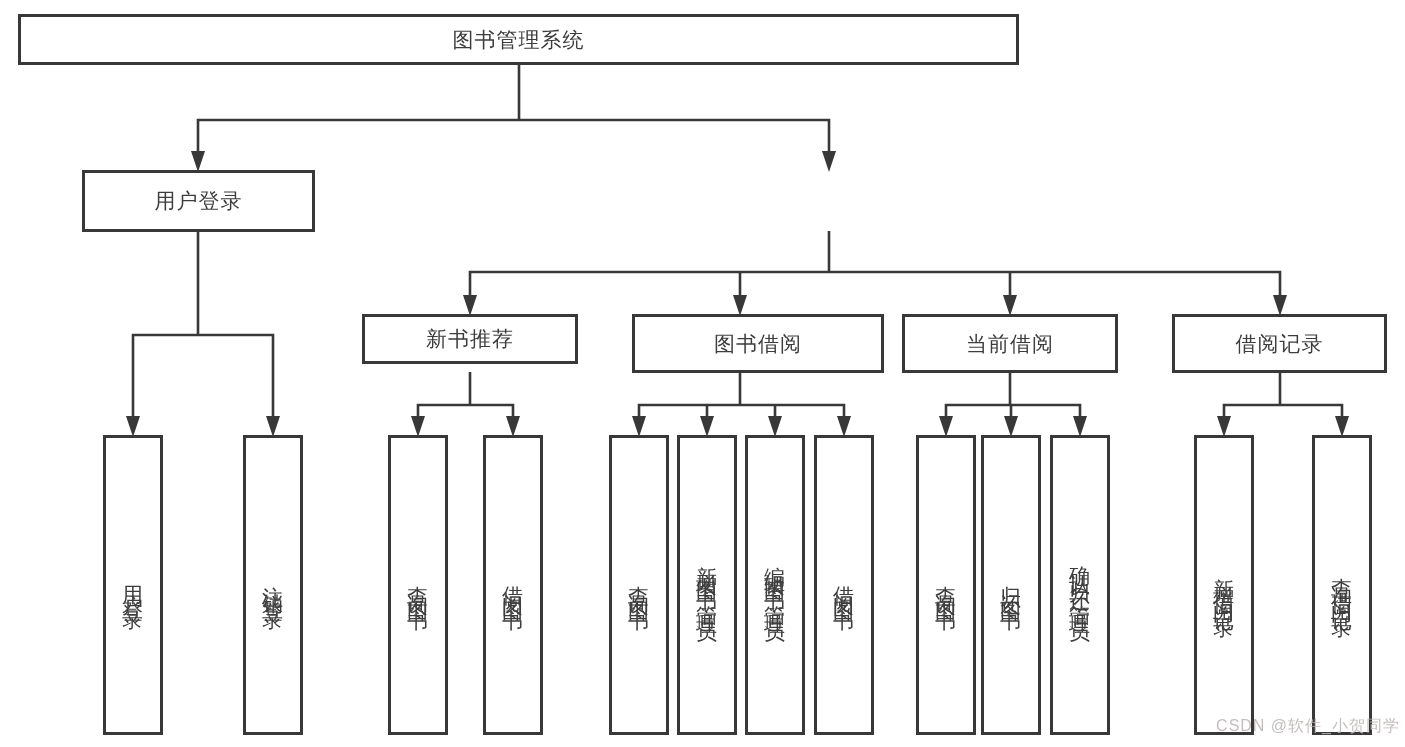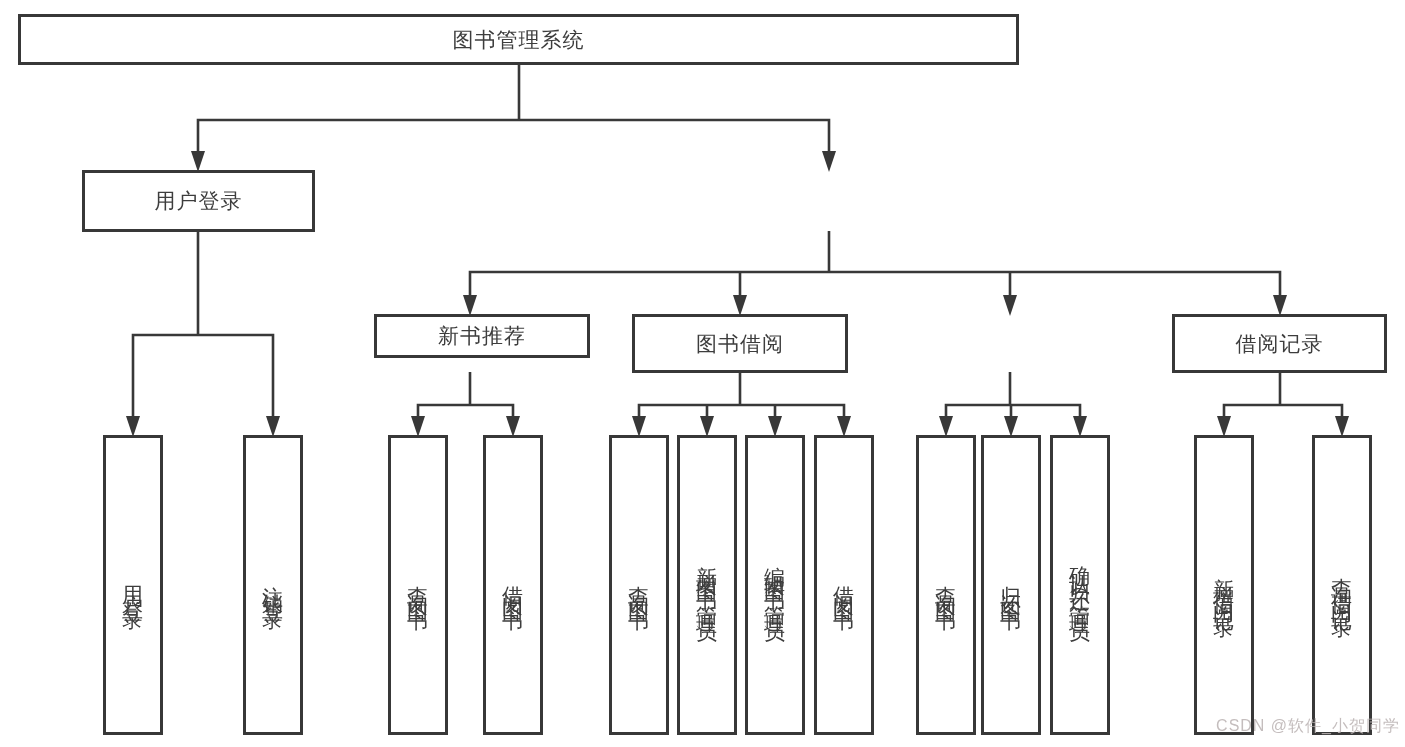--- a/index.html
+++ b/index.html
@@ -112,22 +112,23 @@
       <polygon points="1073,416 1087,416 1080,437"></polygon>
       <polygon points="1217,416 1231,416 1224,437"></polygon>
       <polygon points="1335,416 1349,416 1342,437"></polygon>
     </g>
   </svg>
 
   <div class="box h" style="left:18px; top:14px; width:1001px; height:51px;">图书管理系统</div>
 
   <div class="box h" style="left:82px; top:170px; width:233px; height:62px;">用户登录</div>
 
-  <div class="box h" style="left:362px; top:314px; width:216px; height:44px;margin-left:12px;">新书推荐</div>
-  <div class="box h" style="left:632px; top:314px; width:216px; height:59px;">图书借阅</div>
+  <div class="box h" style="left:362px; top:314px; width:216px; height:50px;">新书推荐</div>
+  <div class="box h" style="left:632px; top:314px; width:252px; height:59px;">图书借阅</div>
+  <div class="box h" style="left:902px; top:314px; width:216px; height:59px;">当前借阅</div>
   <div class="box h" style="left:1172px; top:314px; width:215px; height:59px;">借阅记录</div>
 
   <div class="box v" style="left:103px; top:435px; width:60px; height:300px;">用户登录</div>
   <div class="box v" style="left:243px; top:435px; width:60px; height:300px;">注销登录</div>
 
   <div class="box v" style="left:388px; top:435px; width:60px; height:300px;">查询图书</div>
   <div class="box v" style="left:483px; top:435px; width:60px; height:300px;">借阅图书</div>
 
   <div class="box v" style="left:609px; top:435px; width:60px; height:300px;">查询图书</div>
   <div class="box v" style="left:677px; top:435px; width:60px; height:300px;">新增图书（管理员）</div>

